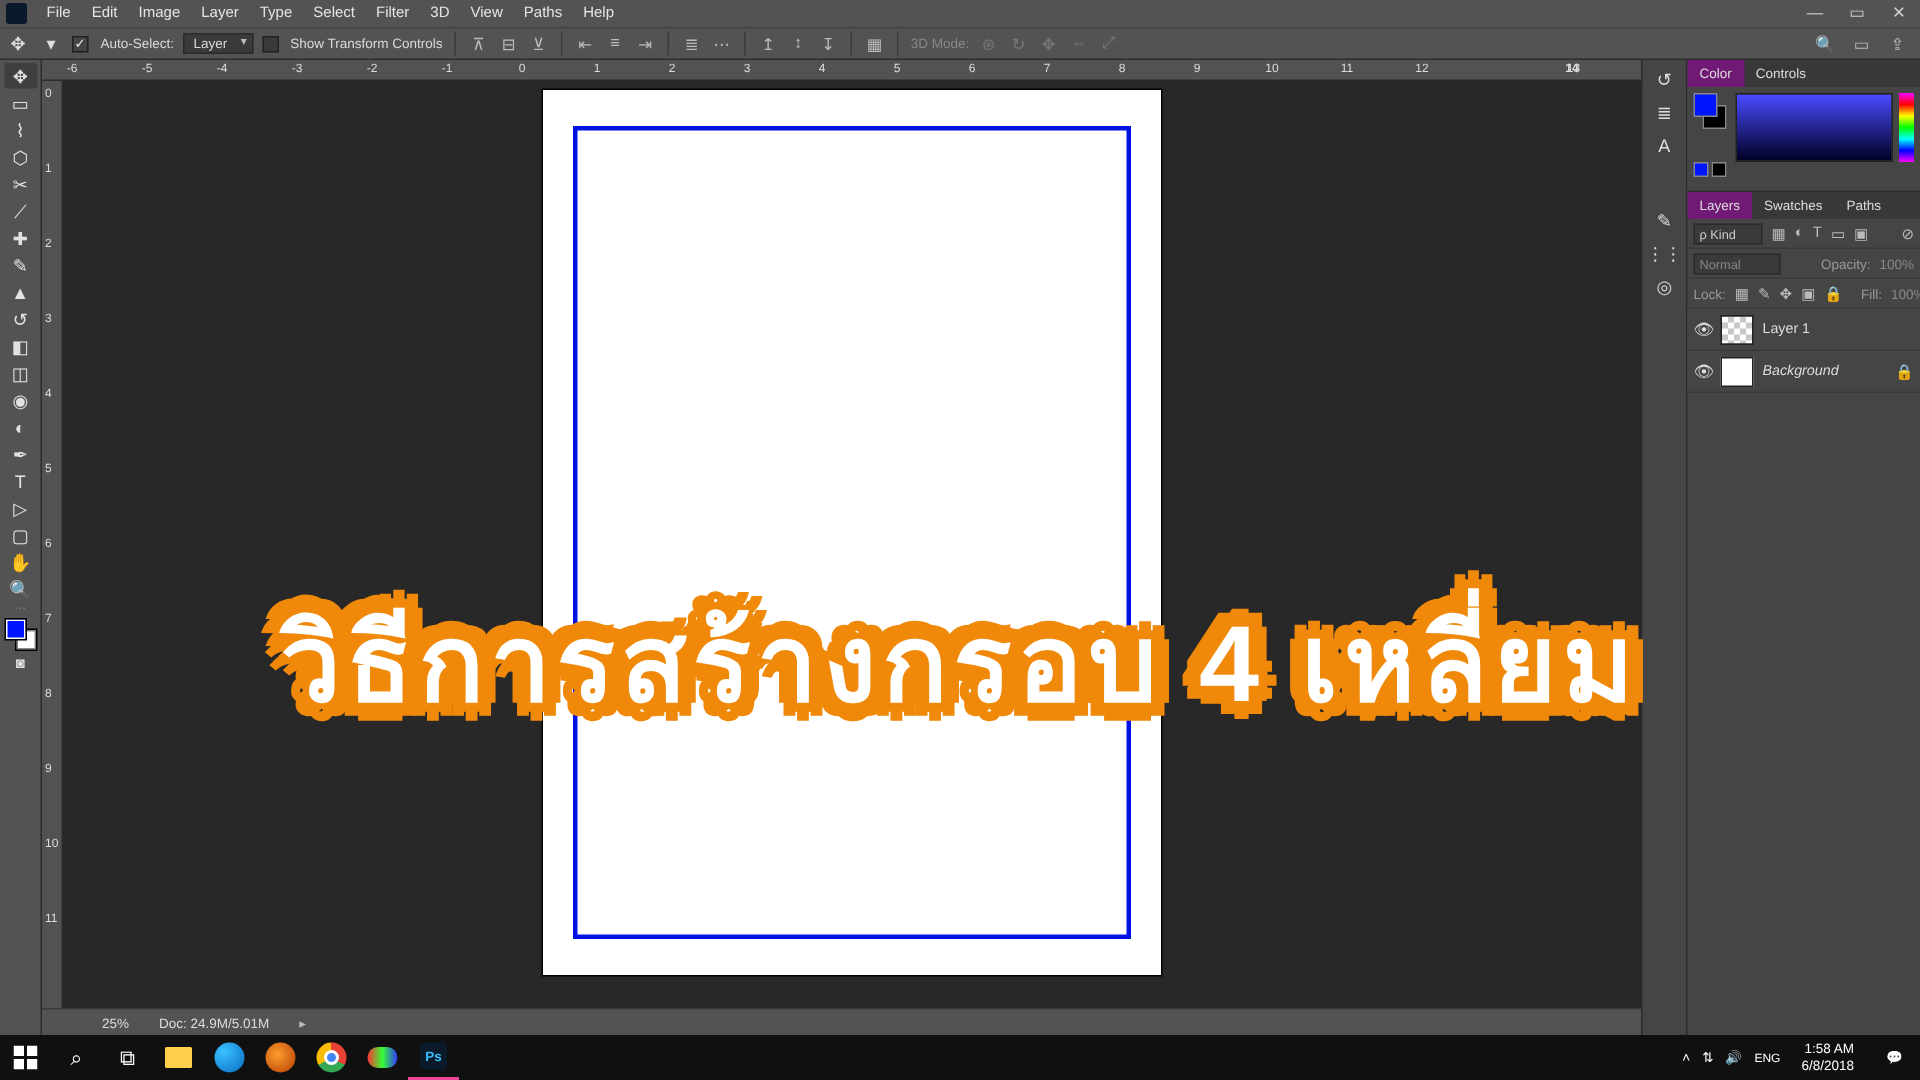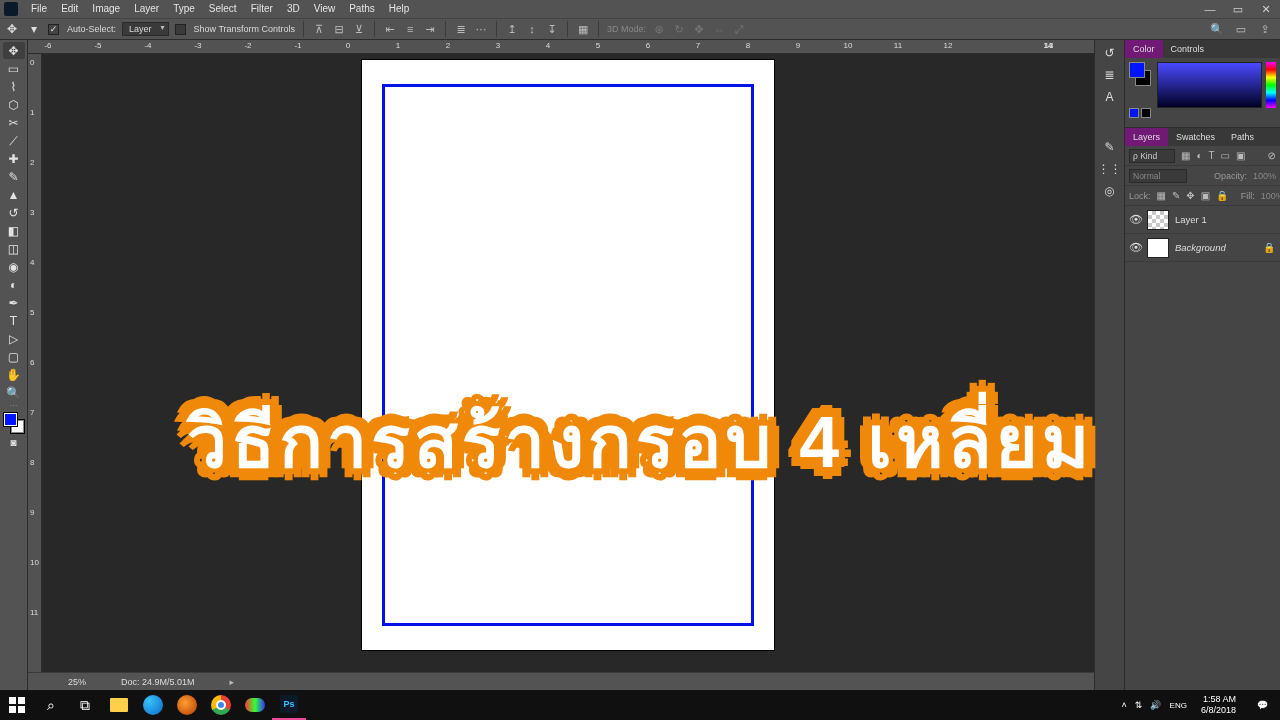--- a/index.html
+++ b/index.html
@@ -46,21 +46,21 @@
 .hruler { height: 14px; background: #525252; border-bottom: 1px solid #2c2c2c; display: flex; font-size: 8px; color: #ddd; overflow: hidden; position: relative; }
 .hruler span { position: absolute; top: 1px; transform: translateX(-50%); }
 .inner { flex: 1; display: flex; min-height: 0; }
 .vruler { width: 14px; background: #525252; border-right: 1px solid #2c2c2c; font-size: 8px; color: #ddd; position: relative; }
 .vruler span { position: absolute; left: 2px; transform: translateY(-50%); }
 .canvas-wrap { flex: 1; background: #282828; display: flex; align-items: flex-start; justify-content: center; padding: 6px 0 0 0; overflow: hidden; }
 .page { width: 412px; height: 590px; background: #fff; box-shadow: 0 0 0 1px #000; position: relative; }
 .page .frame { position: absolute; left: 20px; right: 20px; top: 24px; bottom: 24px; border: 3px solid #0012e6; }
 
 
-.status { height: 18px; background: #535353; border-top: 1px solid #3a3a3a; font-size: 9px; color: #ddd; display: flex; align-items: center; padding-left: 40px; gap: 35px; }
+.status { height: 18px; background: #535353; border-top: 1px solid #3a3a3a; font-size: 9px; color: #ddd; display: flex; align-items: center; padding-left: 40px; gap: 20px; }
 
 
 .rightcol { width: 30px; background: #454545; border-left: 1px solid #2c2c2c; display: flex; flex-direction: column; gap: 4px; padding-top: 4px; align-items: center; }
 .rightcol div { width: 22px; height: 18px; color: #ddd; font-size: 12px; display: flex; align-items: center; justify-content: center; }
 
 
 .panels { width: 156px; background: #454545; border-left: 1px solid #2c2c2c; display: flex; flex-direction: column; font-size: 9px; color: #ddd; }
 .panel-tabs { height: 18px; background: #383838; display: flex; align-items: center; }
 .panel-tabs span { padding: 0 8px; line-height: 18px; }
 .panel-tabs span.act { background: #701a75; }

